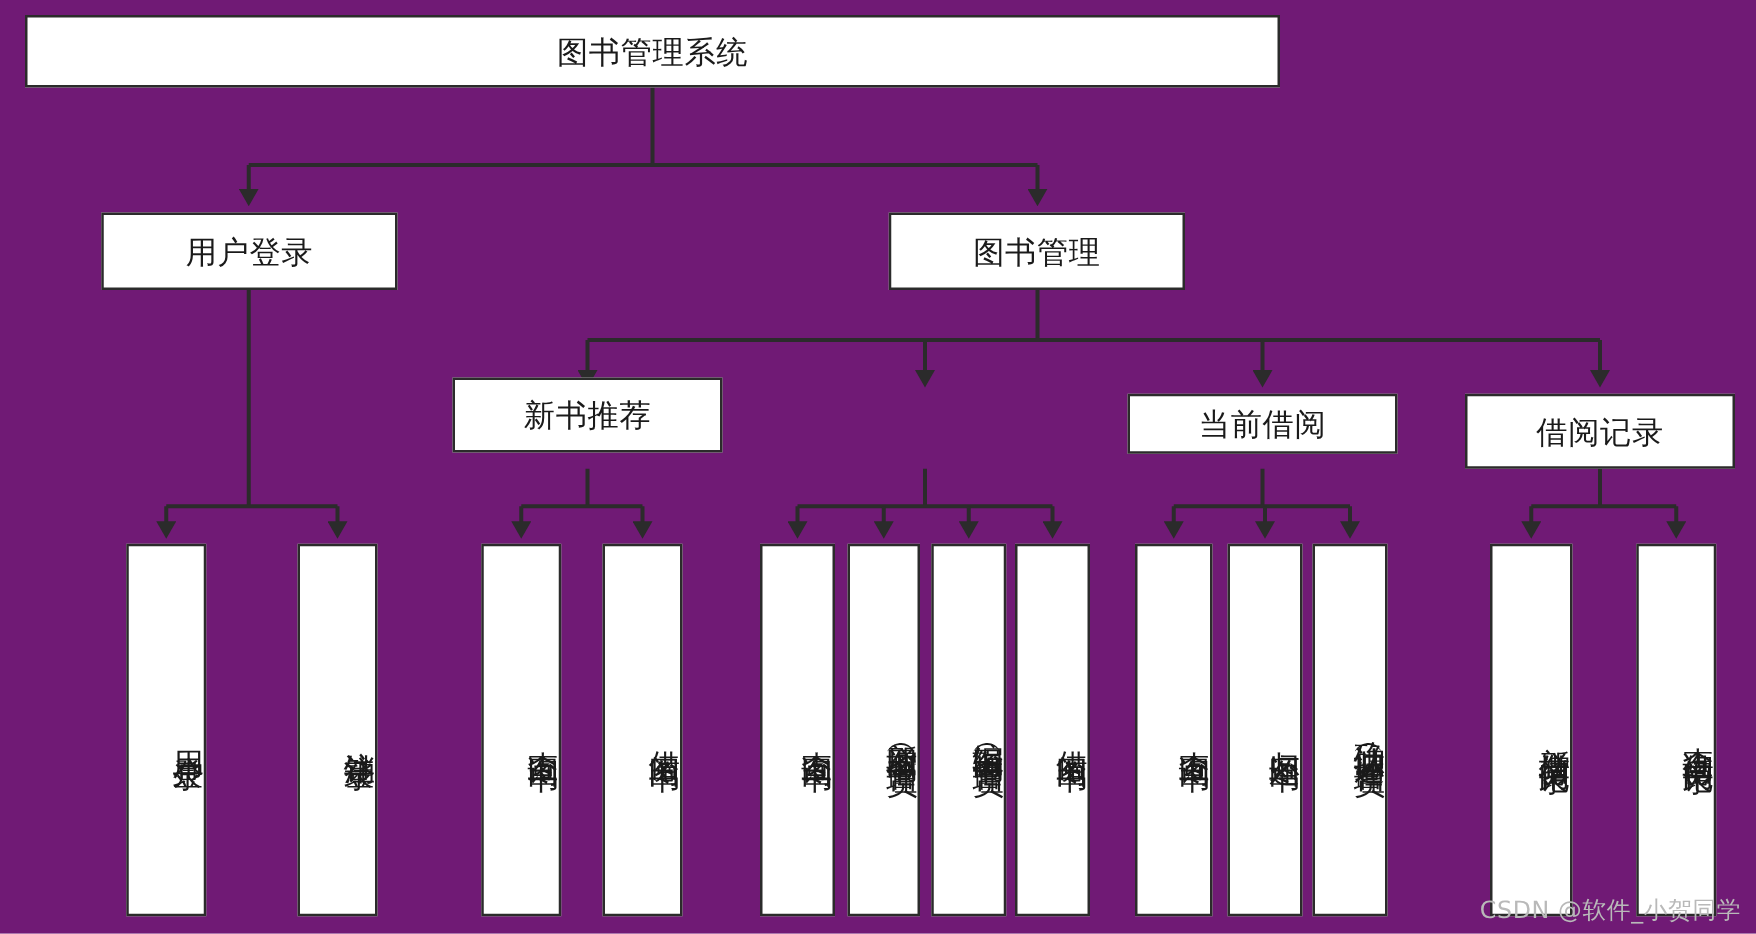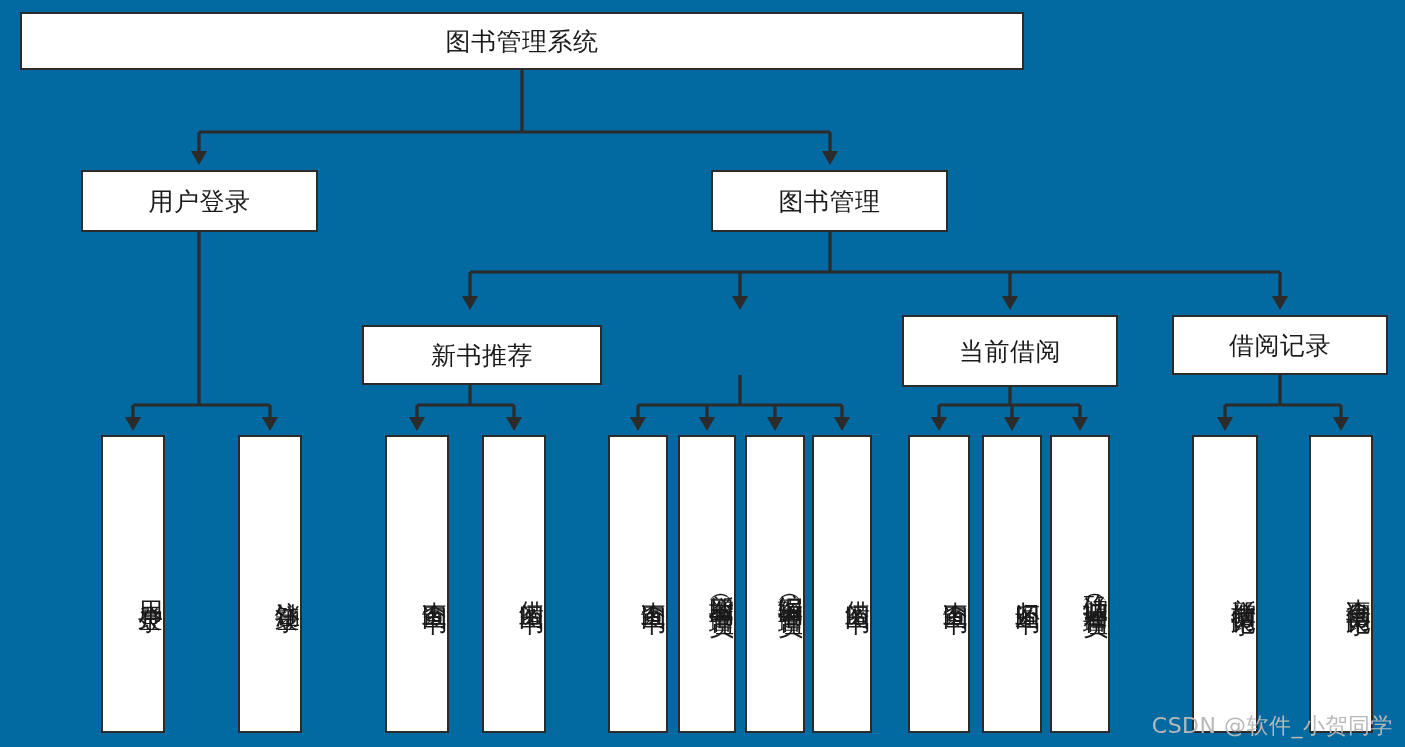--- a/index.html
+++ b/index.html
@@ -4,21 +4,21 @@
 <style>
   html, body {
     margin: 0;
     padding: 0;
     background: #ffffff;
   }
   #canvas {
     position: relative;
     width: 1405px;
     height: 747px;
-    background: #0369a1;
+    background: #701a75;
     overflow: hidden;
     font-family: "DejaVu Sans", "Liberation Sans", sans-serif;
   }
   svg.layer {
     position: absolute;
     left: 0;
     top: 0;
     width: 1405px;
     height: 747px;
   }
@@ -48,21 +48,21 @@
   .node.vert .vlabel {
     writing-mode: vertical-rl;
     text-orientation: upright;
     line-height: 1.02;
     white-space: nowrap;
   }
   .watermark {
     position: absolute;
     right: 12px;
     bottom: 6px;
-    font-size: 22px;
+    font-size: 19px;
     color: #b9b9b9;
     letter-spacing: 0.5px;
     white-space: nowrap;
   }
 </style>
 </head>
 <body>
 
 <div id="canvas">
 
@@ -131,24 +131,24 @@
     <span>图书管理系统</span>
   </div>
 
   <div class="node horiz" style="left:81px;top:170px;width:237px;height:62px;">
     <span>用户登录</span>
   </div>
   <div class="node horiz" style="left:711px;top:170px;width:237px;height:62px;justify-content:center;">
     <span>图书管理</span>
   </div>
 
-  <div class="node horiz" style="left:362px;top:325px;width:240px;height:60px;">
+  <div class="node horiz" style="left:362px;top:302px;width:216px;height:60px;">
     <span>新书推荐</span>
   </div>
-  <div class="node horiz" style="left:902px;top:315px;width:216px;height:72px;">
+  <div class="node horiz" style="left:902px;top:315px;width:216px;height:48px;">
     <span>当前借阅</span>
   </div>
   <div class="node horiz" style="left:1172px;top:315px;width:216px;height:60px;justify-content:center;">
     <span>借阅记录</span>
   </div>
 
   <div class="node vert" style="left:101px;top:435px;width:64px;height:298px;">
     <span class="vlabel">用户登录</span>
   </div>
   <div class="node vert" style="left:238px;top:435px;width:64px;height:298px;">

